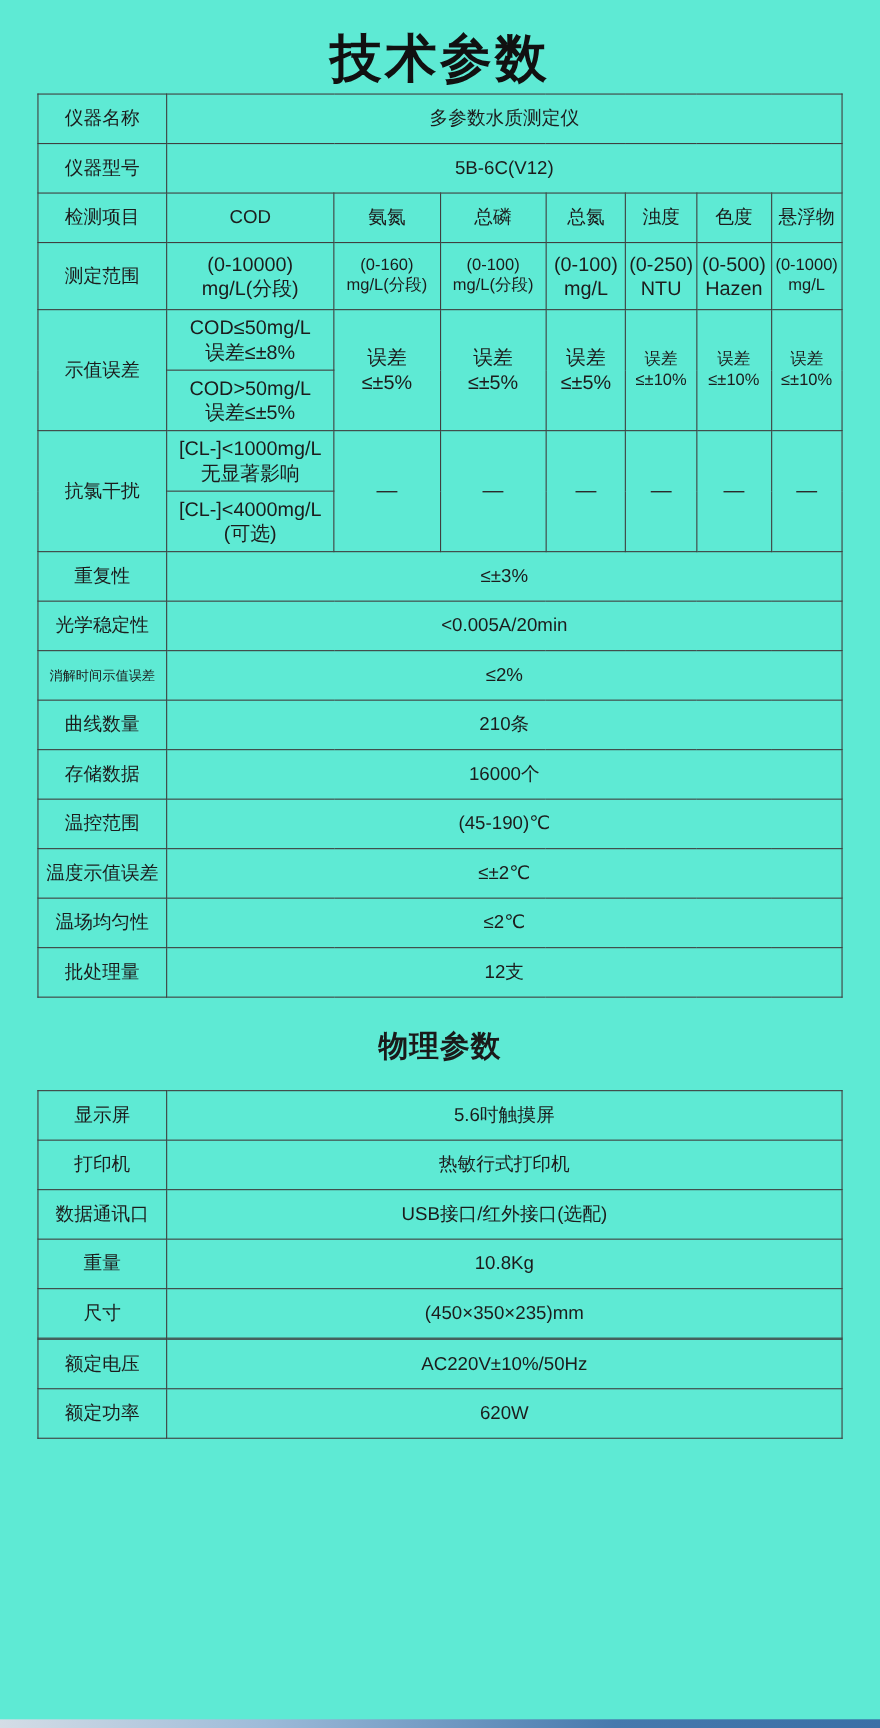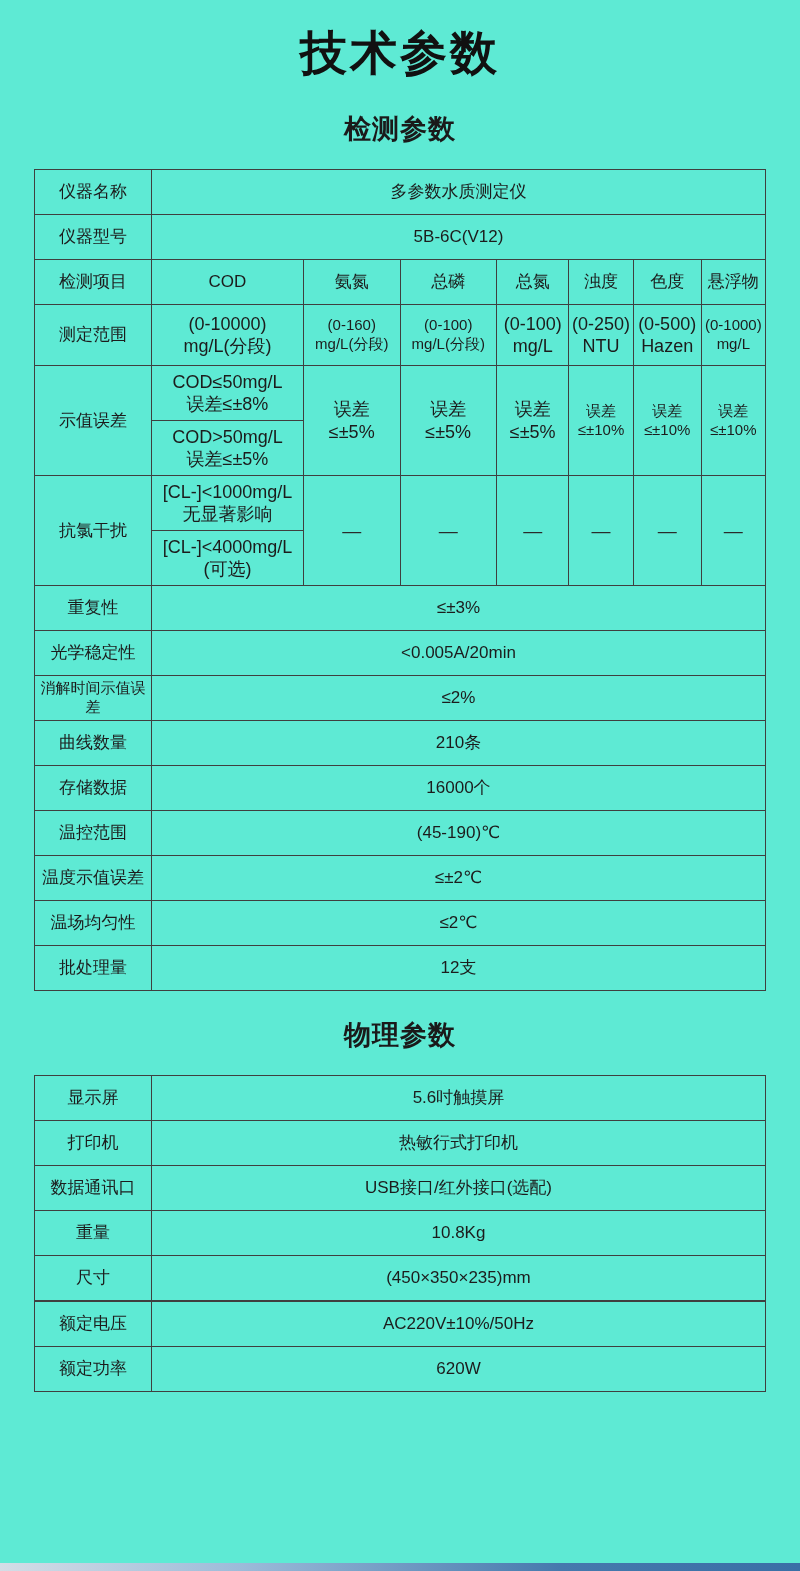--- a/index.html
+++ b/index.html
@@ -7,35 +7,34 @@
   .page{position:relative;width:800px;height:1571px;margin:0 auto;background:#5eead4;overflow:hidden;}
   .main-title{margin:22px 0 0 0;text-align:center;font-size:47px;font-weight:800;letter-spacing:3px;color:#111;}
   .section-title{margin:26px 0 22px 0;text-align:center;font-size:27px;font-weight:700;letter-spacing:1px;color:#1a1a1a;}
   .section-title.env{margin-top:36px;margin-bottom:16px;}
   table{border-collapse:collapse;width:732px;margin:0 auto;table-layout:fixed;padding-left:37px;}
   td{border:1px solid #3f3f3f;text-align:center;vertical-align:middle;font-size:17px;
      white-space:pre-line;padding:2px 1px;line-height:1.25;}
   .h43{height:40px;}
   .h59{height:56px;}
   .h53{height:50px;}
-  .lblsm{font-size:15px;padding:2px 0;}
+  .lblsm{font-size:12px;padding:2px 0;}
   .sm{font-size:15px;}
   .md{font-size:18px;}
   .dash{font-size:19px;color:#2a2a2a;}
   .bottom-bar{position:absolute;left:0;bottom:0;width:800px;height:8px;
      background:linear-gradient(90deg,#d4dde6 0%,#9dbbd9 30%,#4679ad 70%,#3a6fa6 100%);}
 </style>
 </head>
 <body>
 
 <div class="page">
 
   <h1 class="main-title">技术参数</h1>
 
-  <h2 class="section-title">检测参数</h2>
 
   <table>
     <colgroup>
       <col style="width:16%">
         <col style="width:20.8%">
         <col style="width:13.2%">
         <col style="width:13.2%">
       <col style="width:9.9%">
         <col style="width:8.8%">
         <col style="width:9.3%">

